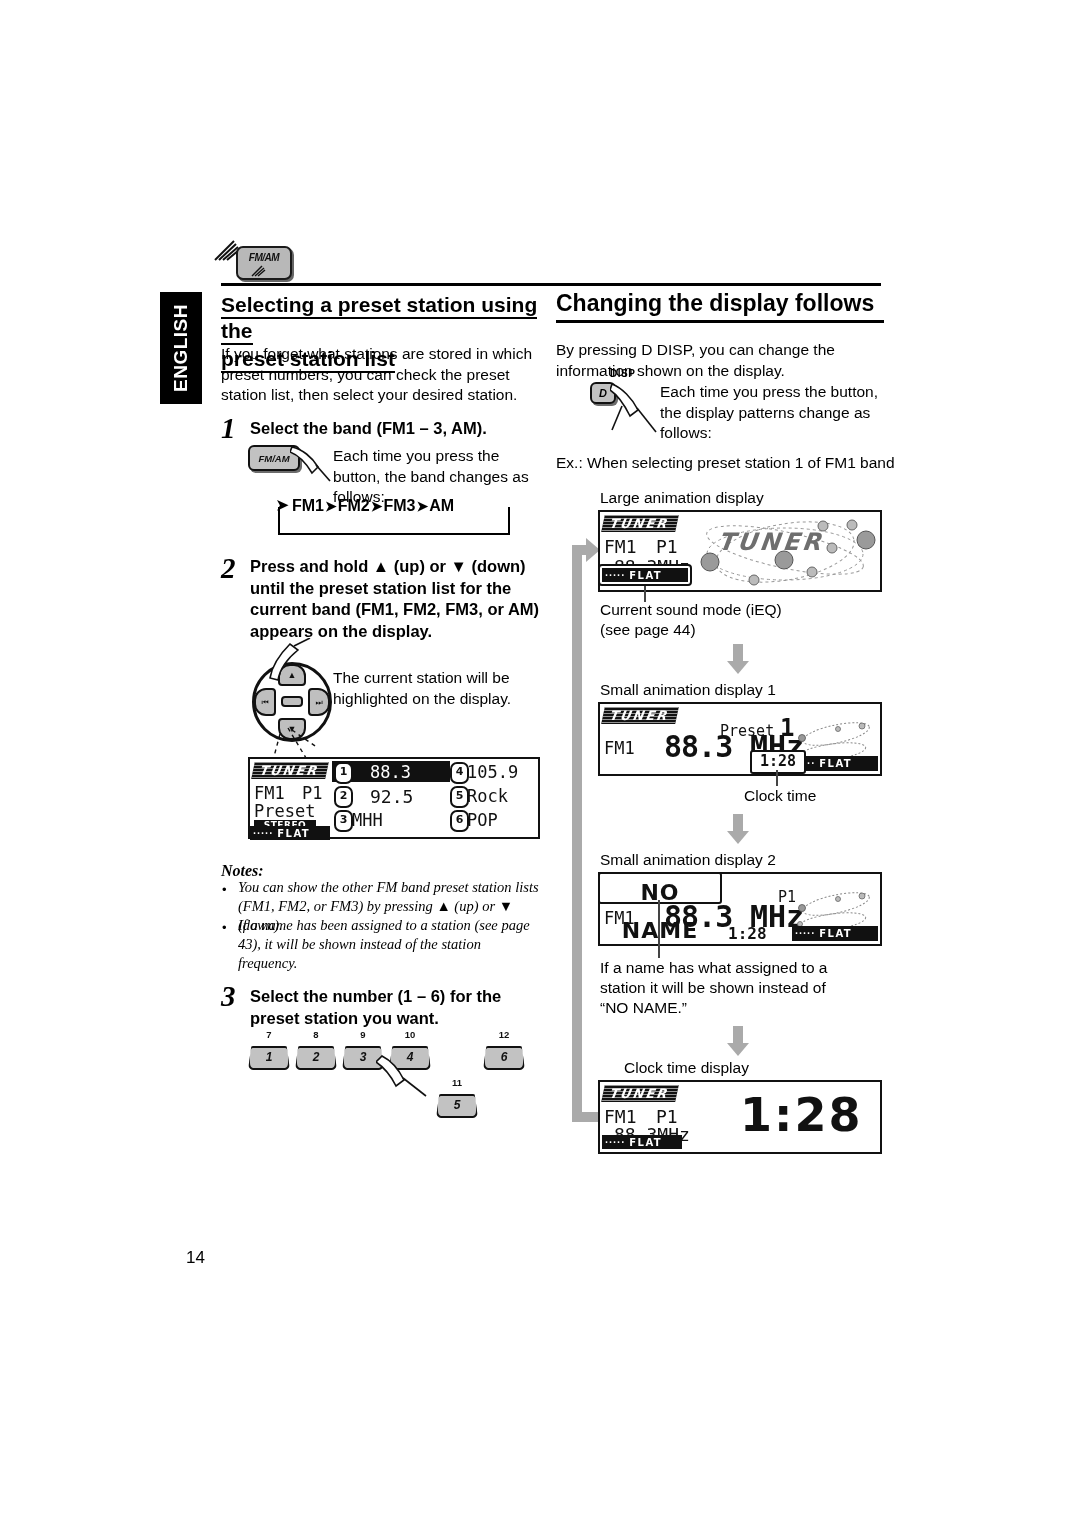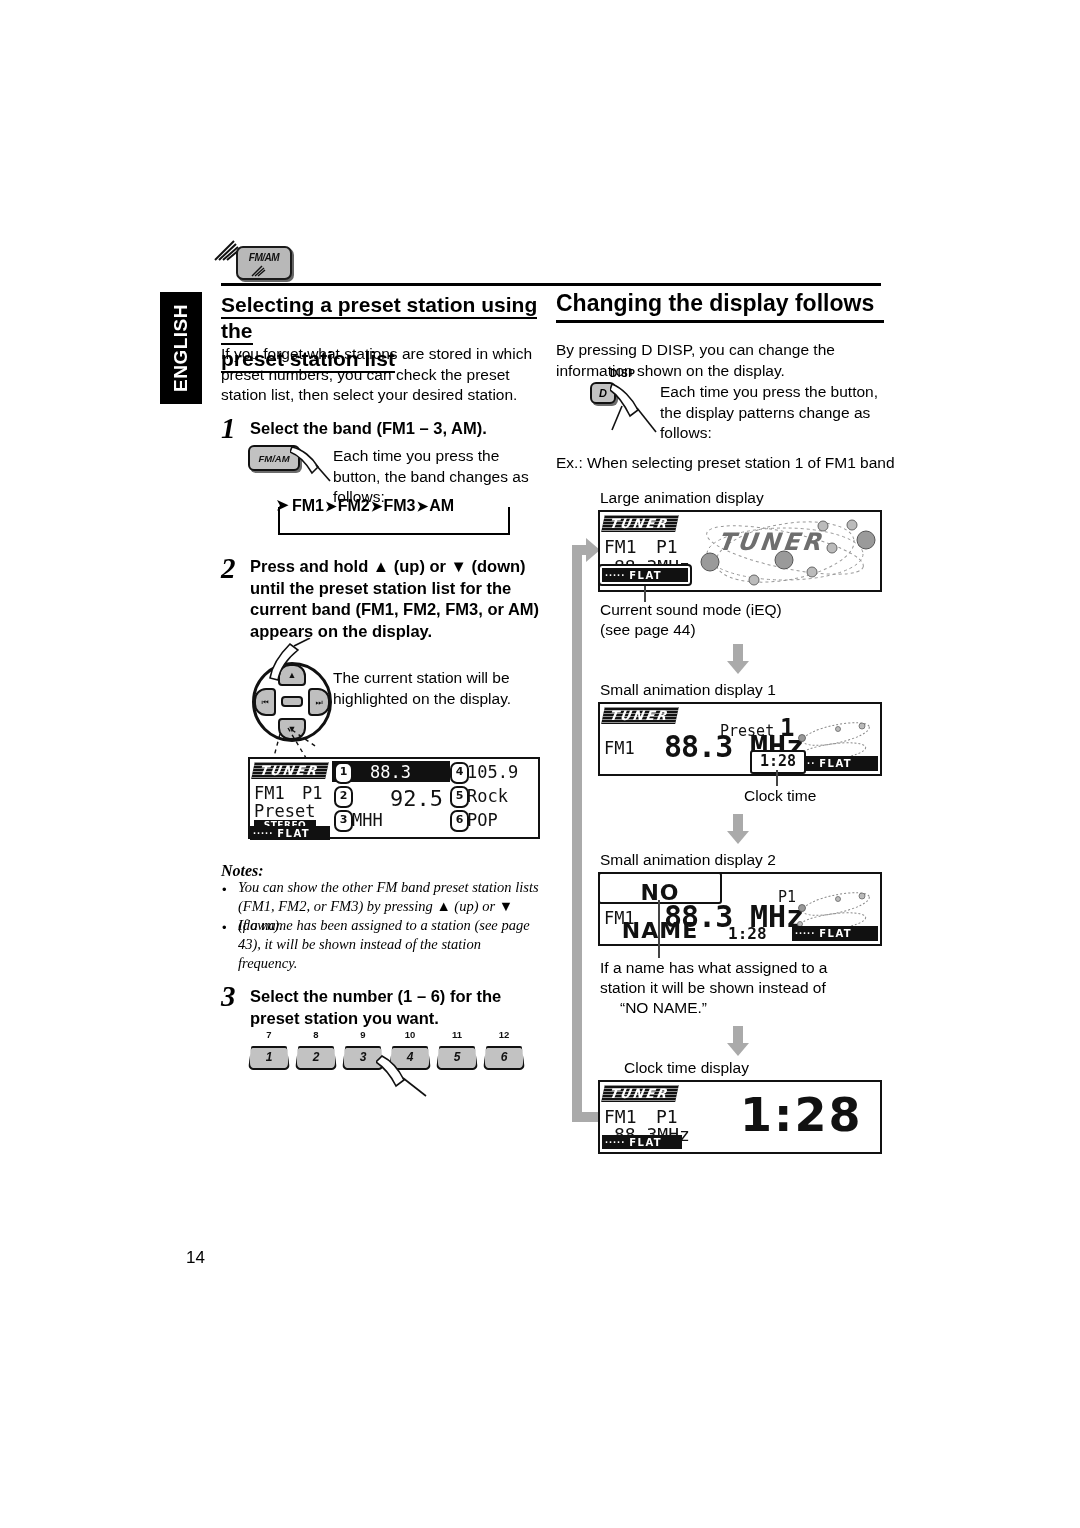--- a/index.html
+++ b/index.html
@@ -618,21 +618,21 @@
     <div class="lcd-text" style="left:4px;top:24px;font-size:17px;">FM1</div>
     <div class="lcd-text" style="left:52px;top:24px;font-size:17px;">P1</div>
     <div class="lcd-text" style="left:4px;top:42px;font-size:17px;">Preset</div>
 
     <div class="stereo-bar" style="left:4px;top:61px;width:62px;height:11px;line-height:11px;">STEREO</div>
 
     <div class="preset-num-badge" style="left:84px;top:3px;">1</div>
     <div class="lcd-text" style="left:120px;top:3px;font-size:17px;color:#fff;">88.3</div>
 
     <div class="preset-num-badge" style="left:84px;top:27px;">2</div>
-    <div class="lcd-text" style="left:120px;top:27px;font-size:22px;margin-left:20px;">92.5</div>
+    <div class="lcd-text" style="left:120px;top:27px;font-size:18px;">92.5</div>
 
     <div class="preset-num-badge" style="left:84px;top:51px;">3</div>
     <div class="lcd-text" style="left:102px;top:51px;font-size:17px;">MHH</div>
 
     <div class="preset-num-badge" style="left:200px;top:3px;">4</div>
     <div class="lcd-text" style="left:217px;top:3px;font-size:17px;">105.9</div>
 
     <div class="preset-num-badge" style="left:200px;top:27px;">5</div>
     <div class="lcd-text" style="left:217px;top:27px;font-size:17px;">Rock</div>
 
@@ -668,21 +668,21 @@
     <div class="pk" style="left:94px;">
       <div class="alt">9</div>
       <div class="cap"></div>
       <div class="num">3</div>
     </div>
     <div class="pk" style="left:141px;">
       <div class="alt">10</div>
       <div class="cap"></div>
       <div class="num">4</div>
     </div>
-    <div class="pk" style="left:188px;">
+    <div class="pk" style="left:188px;margin-top:48px;">
       <div class="alt">11</div>
       <div class="cap"></div>
       <div class="num">5</div>
     </div>
     <div class="pk" style="left:235px;">
       <div class="alt">12</div>
       <div class="cap"></div>
       <div class="num">6</div>
     </div>
   </div>
@@ -810,21 +810,21 @@
     <div class="lcd-text" style="left:128px;top:50px;font-size:16px;font-weight:bold;">1:28</div>
     <div class="flat-bar" style="left:192px;top:52px;width:86px;height:15px;">
       <span class="dots">·····</span>
       <span>FLAT</span>
     </div>
   </div>
   <div class="no-name-box" style="left:598px;top:872px;width:120px;height:28px;font-size:22px;line-height:38px;letter-spacing:1px;">NO NAME</div>
   <div class="leader" style="left:658px;top:900px;height:58px;"></div>
   <div class="caption" style="left:600px;top:958px;">If a name has what assigned to a</div>
   <div class="caption" style="left:600px;top:978px;">station it will be shown instead of</div>
-  <div class="caption" style="left:620px;top:998px;">“NO NAME.”</div>
+  <div class="caption" style="left:600px;top:998px;">“NO NAME.”</div>
 
   <div class="gray-arrow-down" style="left:727px;top:1026px;height:30px;">
     <div class="shaft" style="height:18px;"></div>
     <div class="head" style="top:17px;"></div>
   </div>
 
   <div class="caption" style="left:624px;top:1058px;">Clock time display</div>
   <div class="lcd" style="left:598px;top:1080px;width:280px;height:70px;">
     <div class="tuner-logo" style="left:3px;top:3px;width:74px;height:17px;font-size:13px;line-height:17px;">
       <span>TUNER</span>

